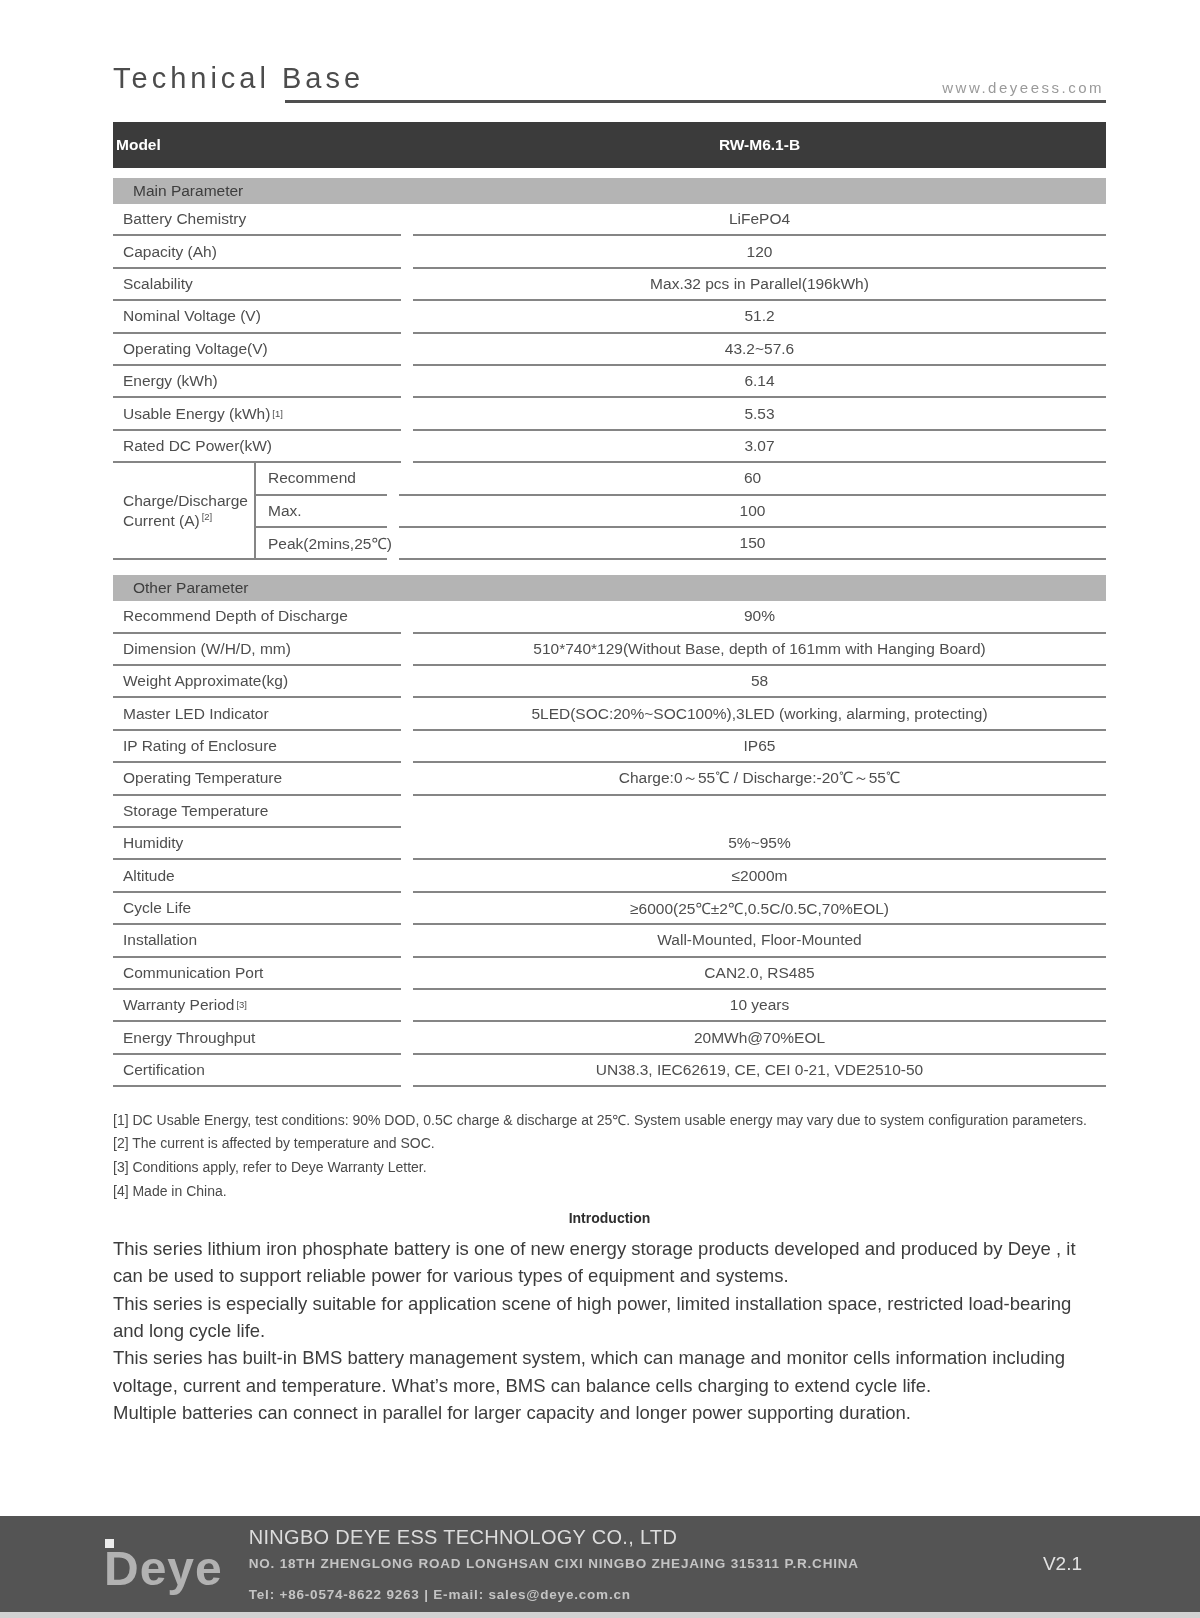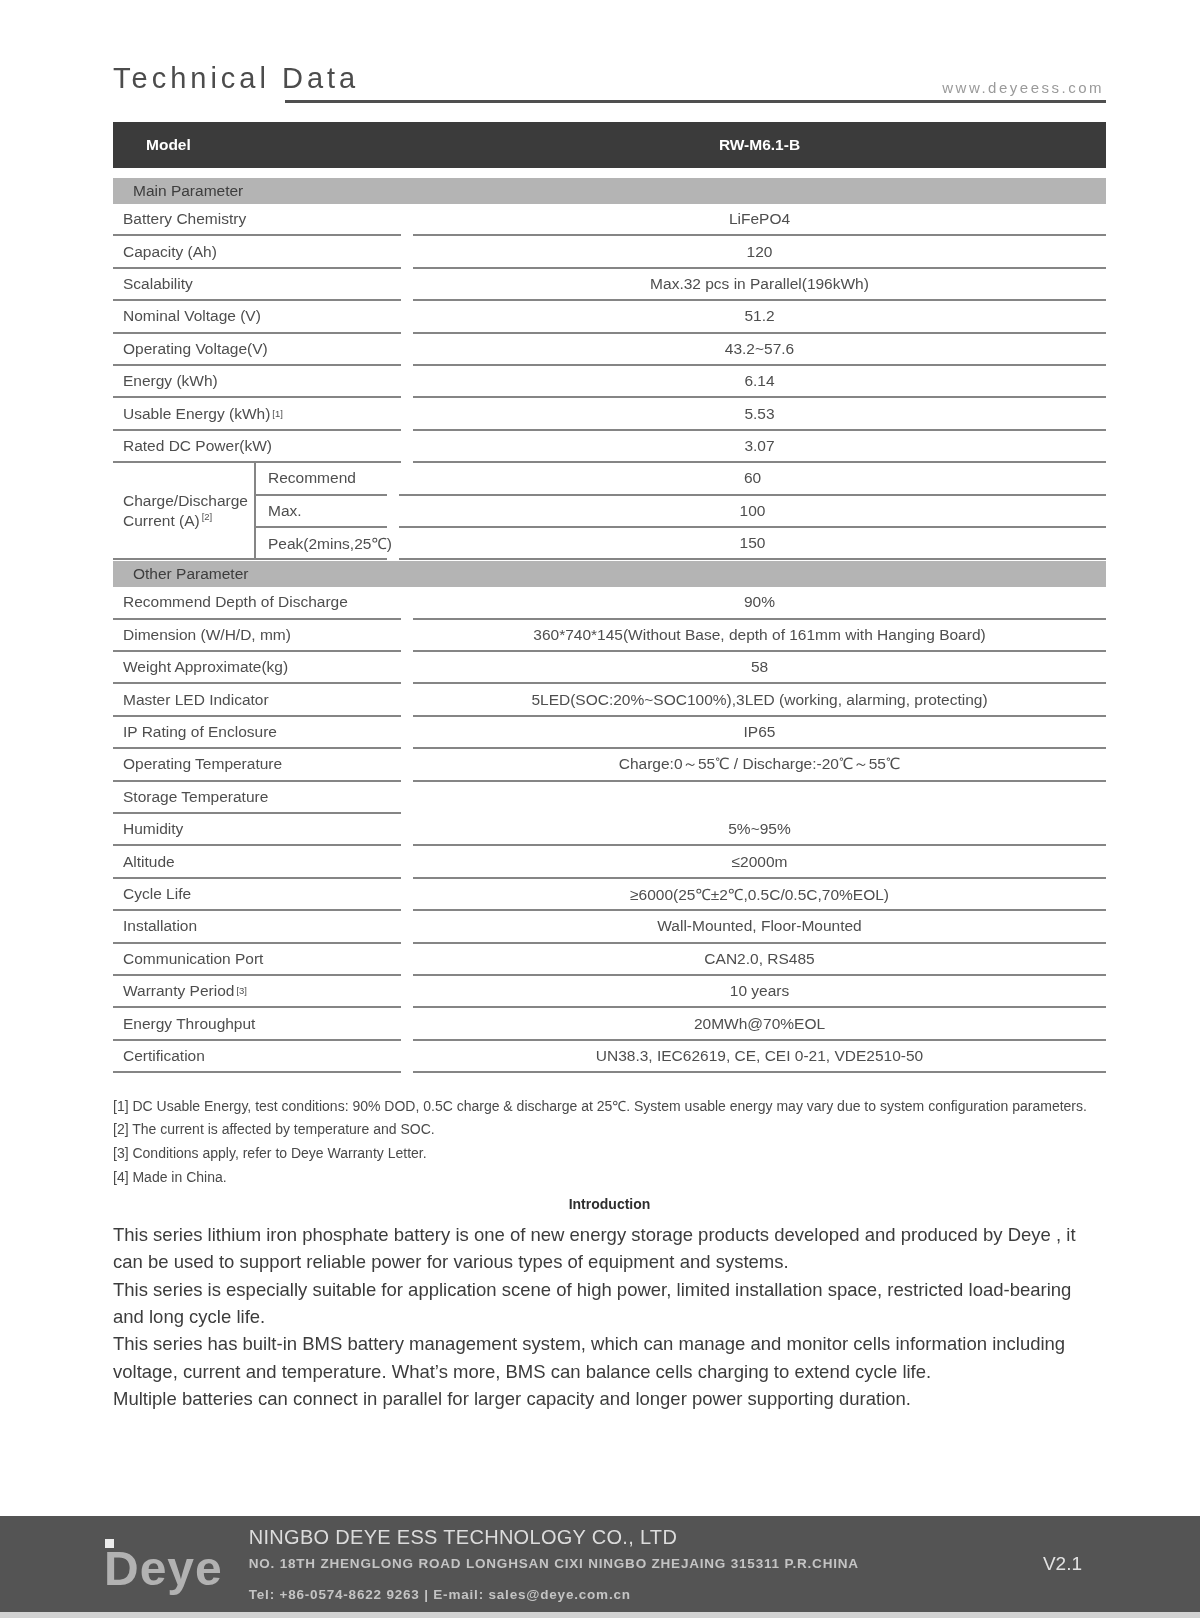--- a/index.html
+++ b/index.html
@@ -26,29 +26,29 @@
   .site{
     position:absolute;right:2px;bottom:7px;font-size:15px;letter-spacing:2.5px;color:#9a9a9a;
   }
   .title-underline{position:absolute;left:172px;right:0;bottom:0;height:3px;background:#4f4f4f;}
 
   
   .model-bar{
     margin-top:19px;height:46px;background:var(--dark-bar);color:#ffffff;
     display:flex;align-items:center;font-weight:bold;font-size:15.5px;
   }
-  .model-label{width:300px;padding-left:33px;}
+  .model-label{width:300px;padding-left:3px;}
   .model-value{flex:1;text-align:center;}
 
   
   .section-bar{
     margin-top:10px;height:26px;background:var(--gray-bar);color:#3d3d3d;
     font-weight:normal;font-size:15.5px;display:flex;align-items:center;padding-left:20px;
   }
-  .section-bar.other{margin-top:1px;}
+  .section-bar.other{margin-top:15px;}
 
   
   .rows{font-size:15.5px;}
   .spec-row{display:flex;height:32.4px;}
   .cell{display:flex;align-items:center;border-bottom:2px solid var(--line);}
   .cell.label{width:288px;padding-left:10px;}
   .row-gap{width:12px;}
   .cell.value{flex:1;justify-content:center;text-align:center;}
   sup{font-size:9.5px;margin-left:2px;line-height:0;}
 
@@ -90,21 +90,21 @@
     font-size:19px;color:#e2e2e2;
   }
 </style>
 </head>
 <body>
 
 <div class="page">
   <div class="content">
 
     <div class="header">
-      <span class="title">Technical Data</span>
+      <span class="title">Technical Base</span>
       <span class="site">www.deyeess.com</span>
       <div class="title-underline"></div>
     </div>
 
     <div class="model-bar">
       <span class="model-label">Model</span>
       <span class="model-value">RW-M6.1-B</span>
     </div>
 
     <div class="section-bar">Main Parameter</div>
@@ -176,21 +176,21 @@
     <div class="section-bar other">Other Parameter</div>
     <div class="rows" id="rows-other">
         <div class="spec-row">
           <div class="cell label">Recommend Depth of Discharge</div>
           <div class="row-gap"></div>
           <div class="cell value">90%</div>
         </div>
         <div class="spec-row">
           <div class="cell label">Dimension (W/H/D, mm)</div>
           <div class="row-gap"></div>
-          <div class="cell value">360*740*145(Without Base, depth of 161mm with Hanging Board)</div>
+          <div class="cell value">510*740*129(Without Base, depth of 161mm with Hanging Board)</div>
         </div>
         <div class="spec-row">
           <div class="cell label">Weight Approximate(kg)</div>
           <div class="row-gap"></div>
           <div class="cell value">58</div>
         </div>
         <div class="spec-row">
           <div class="cell label">Master LED Indicator</div>
           <div class="row-gap"></div>
           <div class="cell value">5LED(SOC:20%~SOC100%),3LED (working, alarming, protecting)</div>

